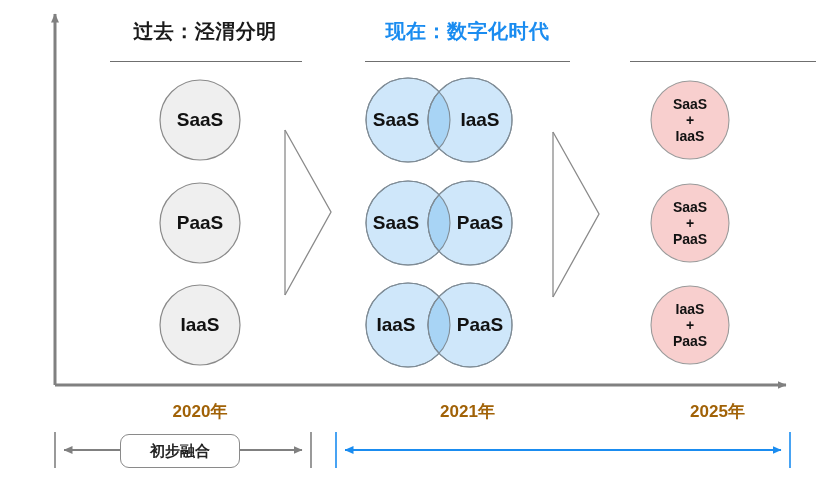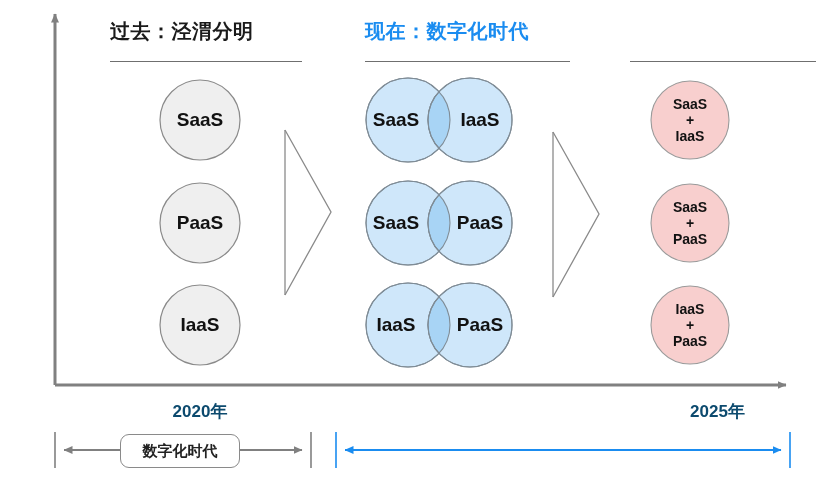--- a/index.html
+++ b/index.html
@@ -26,21 +26,21 @@
     left: 0; top: 0;
     width: 827px;
     height: 498px;
   }
   .col-header {
     position: absolute;
     font-size: 20px;
     font-weight: bold;
     letter-spacing: 0.5px;
     white-space: nowrap;
-    text-align: left;
+    text-align: center;
   }
   .hdr-past   { left: 110px; top: 18px; width: 190px; color: #1a1a1a; }
   .hdr-now    { left: 365px; top: 18px; width: 205px; color: #1a8cf0; }
   .hdr-future { left: 630px; top: 18px; width: 185px; color: #fb6a5d; }
 
   .hdr-rule {
     position: absolute;
     height: 1px;
     background: #6f6f6f;
   }
@@ -59,21 +59,21 @@
     white-space: pre-line;
   }
   .lbl-grey  { font-size: 19px; color: #111111; }
   .lbl-venn  { font-size: 19px; color: #111111; }
   .lbl-pink  { font-size: 14px; color: #111111; line-height: 1.28; }
 
   .year-label {
     position: absolute;
     font-size: 17px;
     font-weight: bold;
-    color: #0c4a6e;
+    color: #a16207;
     text-align: center;
     white-space: nowrap;
   }
   .yr-2020 { left: 110px; top: 400px; width: 180px; }
   .yr-2021 { left: 375px; top: 400px; width: 185px; }
   .yr-2025 { left: 625px; top: 400px; width: 185px; }
 
   .era-box {
     position: absolute;
     display: flex;
@@ -233,17 +233,18 @@
 
   <div class="bubble-label lbl-pink" style="left:652px; top:199px; width:76px; height:18px;">SaaS</div>
   <div class="bubble-label lbl-pink" style="left:652px; top:215px; width:76px; height:18px;">+</div>
   <div class="bubble-label lbl-pink" style="left:652px; top:231px; width:76px; height:18px;">PaaS</div>
 
   <div class="bubble-label lbl-pink" style="left:652px; top:301px; width:76px; height:18px;">IaaS</div>
   <div class="bubble-label lbl-pink" style="left:652px; top:317px; width:76px; height:18px;">+</div>
   <div class="bubble-label lbl-pink" style="left:652px; top:333px; width:76px; height:18px;">PaaS</div>
 
   <div class="year-label yr-2020">2020年</div>
+  <div class="year-label yr-2021">2021年</div>
   <div class="year-label yr-2025">2025年</div>
 
-  <div class="era-box era-digital">数字化时代</div>
+  <div class="era-box era-digital">初步融合</div>
 
 </div>
 
 </body></html>

